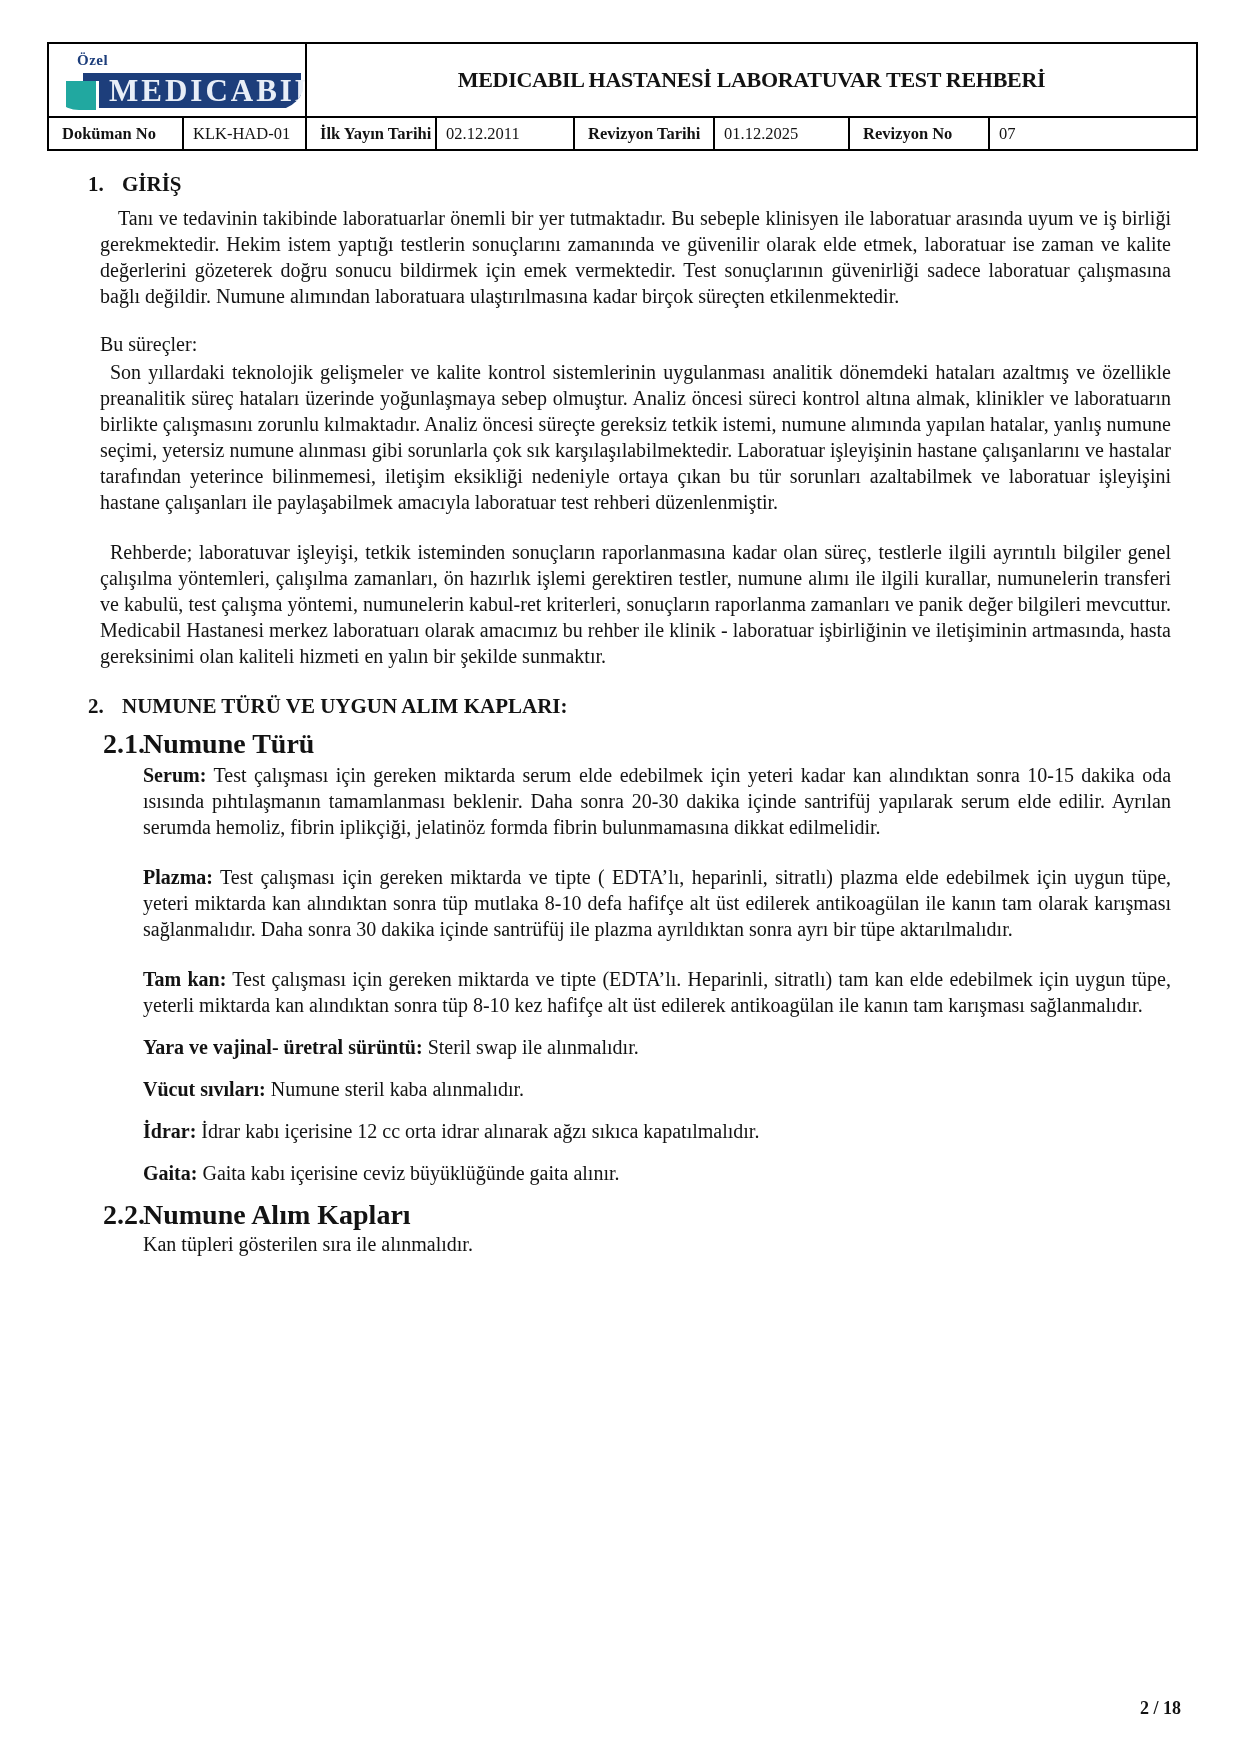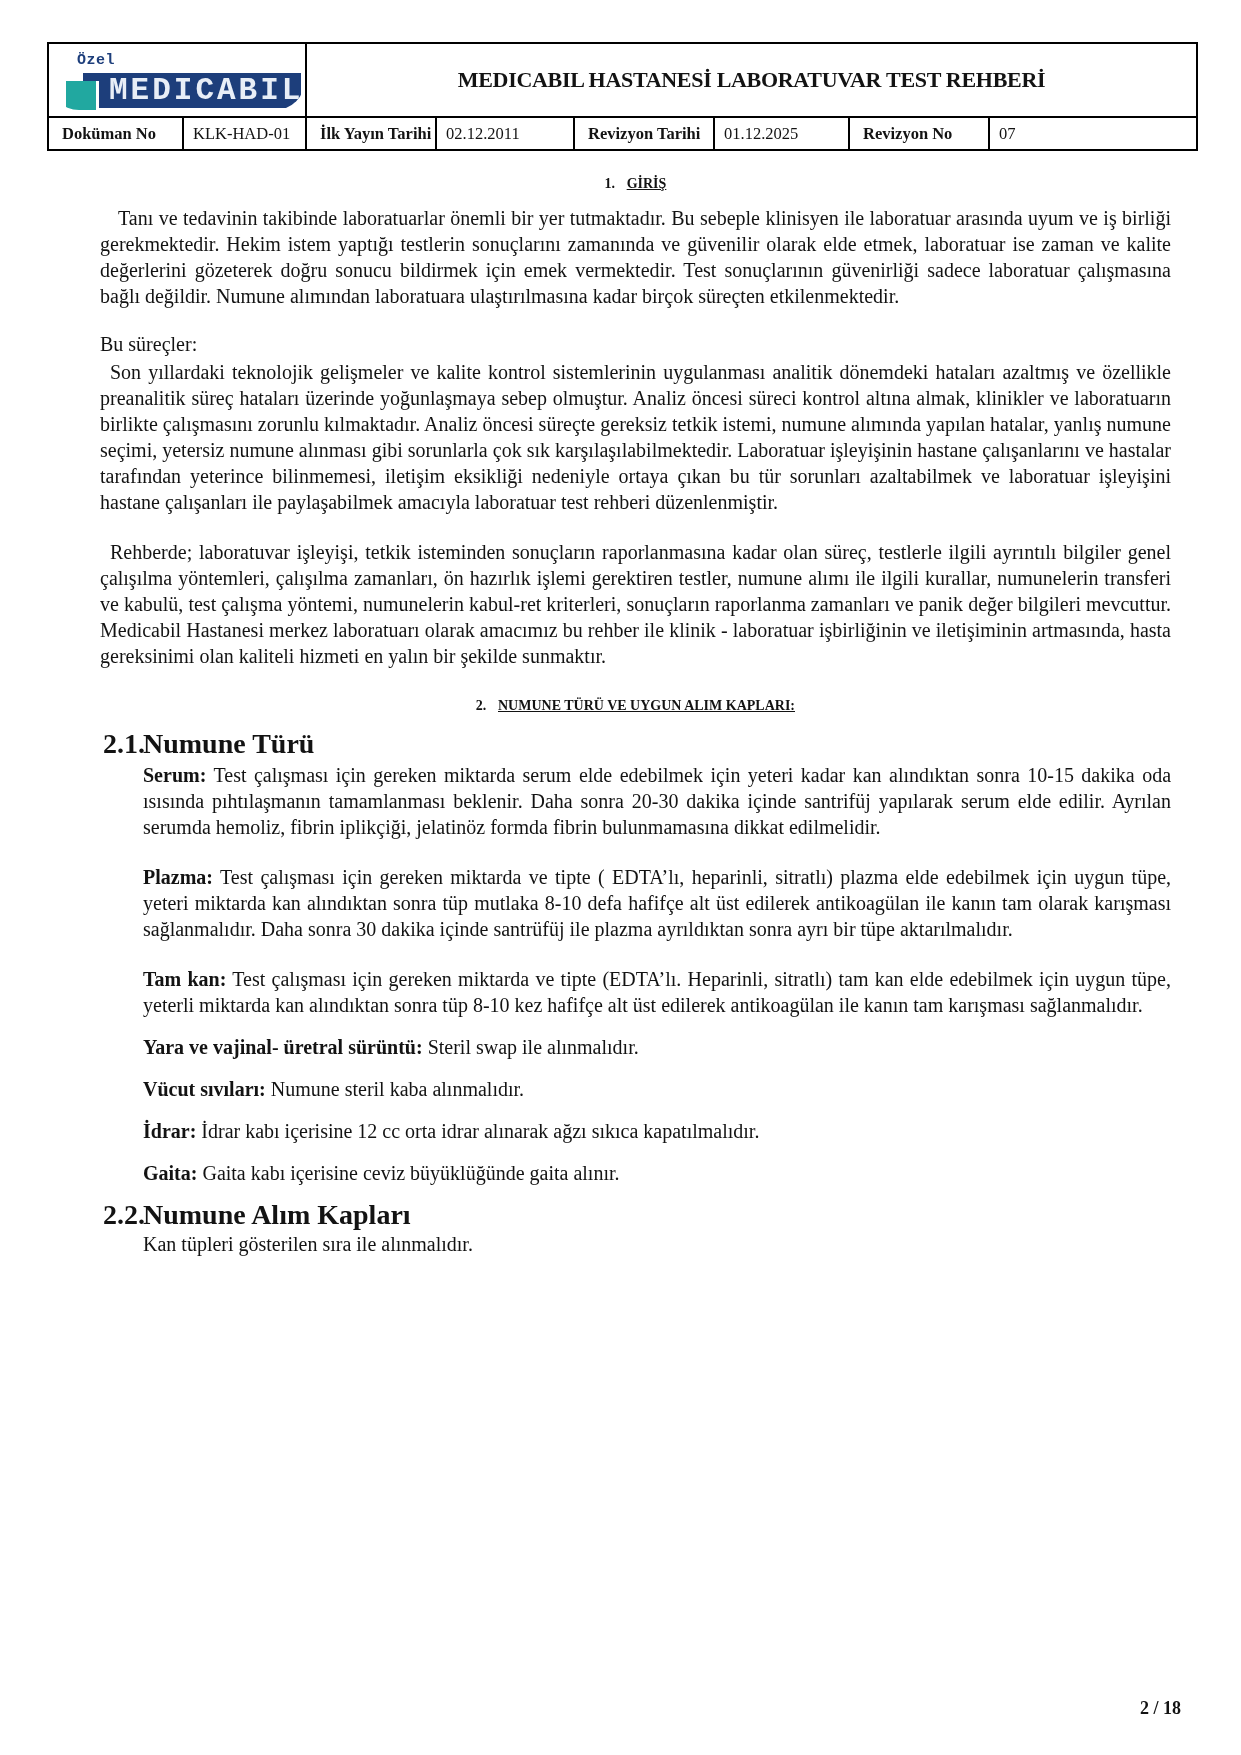--- a/index.html
+++ b/index.html
@@ -26,21 +26,21 @@
   td.title-cell {
     text-align: center; vertical-align: middle;
     font-weight: bold; font-size: 22px; letter-spacing: -0.3px;
   }
   .meta-label { font-weight: bold; font-size: 16.5px; padding-left: 13px !important; vertical-align: middle; }
   .meta-value { font-size: 16.5px; padding-left: 9px !important; vertical-align: middle; }
 
   
   .logo-box {
     position: relative; width: 100%; height: 60px;
-    font-family: Liberation Mono, monospace;
+    font-family: Liberation Serif, serif;
     overflow: hidden;
     border-radius: 31px;
   }
   .logo-ozel {
     position: absolute; left: 28px; top: 2px;
     color: #1d3e7b; font-weight: bold; font-size: 15px; letter-spacing: 0.5px;
   }
   .logo-bar {
     position: absolute; left: 34px; right: 4px; top: 23px; height: 35px;
     background: #1d3e7b;
@@ -59,21 +59,21 @@
     color: #21a8a0; font-weight: bold; font-size: 14px;
   }
 
   
   .content {
     padding: 0 70px 0 88px;
     font-size: 20px; line-height: 26px;
     text-align: justify;
   }
   .h-num { display: inline-block; width: 34px; font-weight: bold; }
-  .h1 { margin-top: 20px; font-weight: bold; font-size: 14px; text-align: center; text-decoration: underline; }
+  .h1 { margin-top: 20px; font-weight: bold; font-size: 21px; text-align: left; }
   .h1 .h-title { font-weight: bold; }
 
   .para { margin: 8px 0 0 12px; }
   .para.indent1 { text-indent: 18px; }
   .para.indent2 { text-indent: 10px; }
   .lead { margin-top: 22px; }
 
   .bullets { margin: 2px 0 0 30px; text-align: left; }
   .bullet-line { line-height: 27px; }
   .bullet-mark { display: inline-block; width: 15px; }

